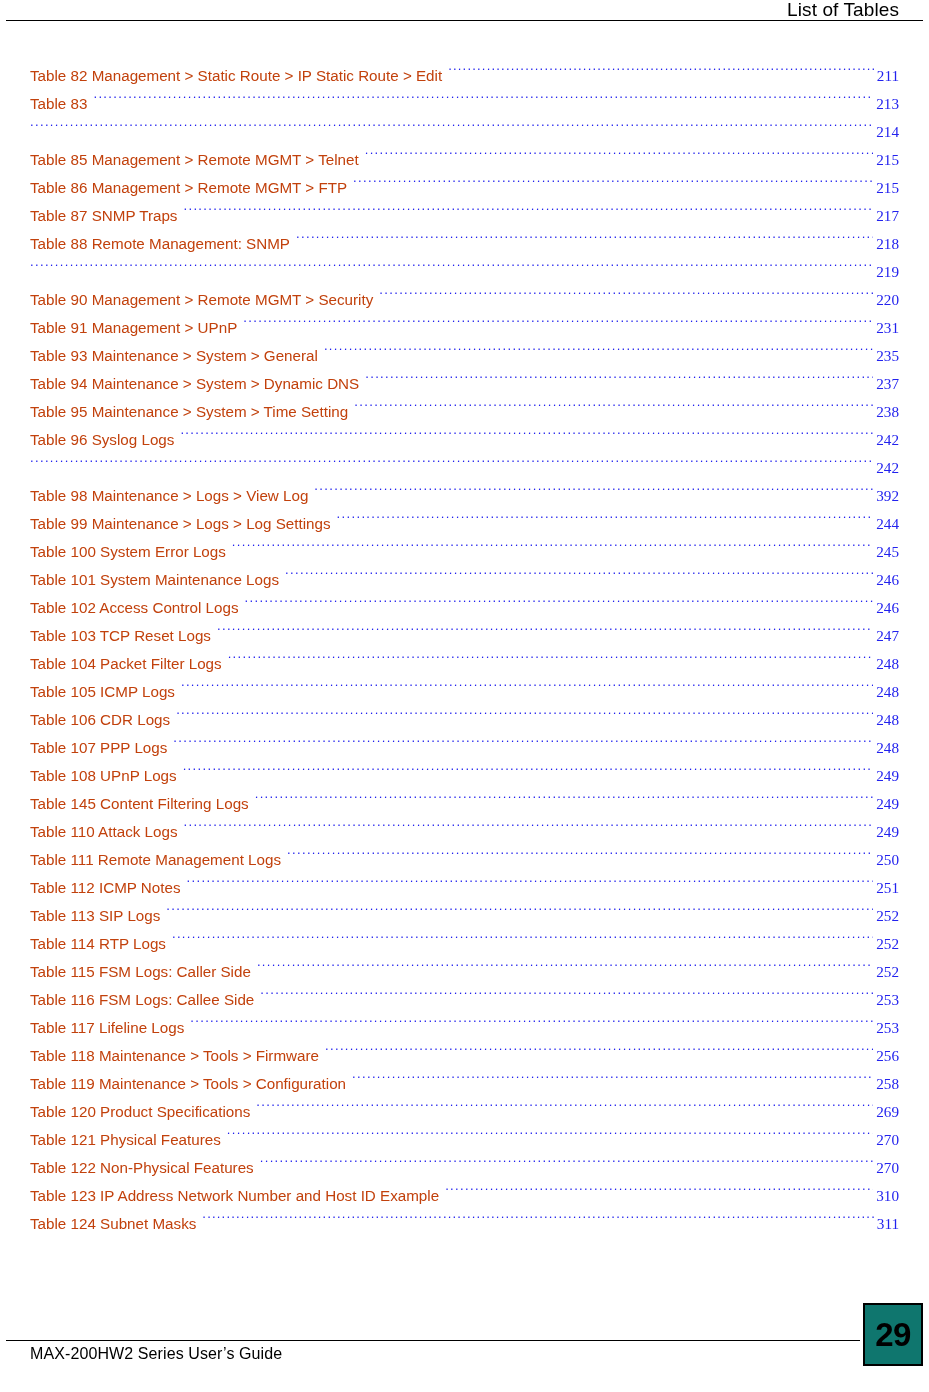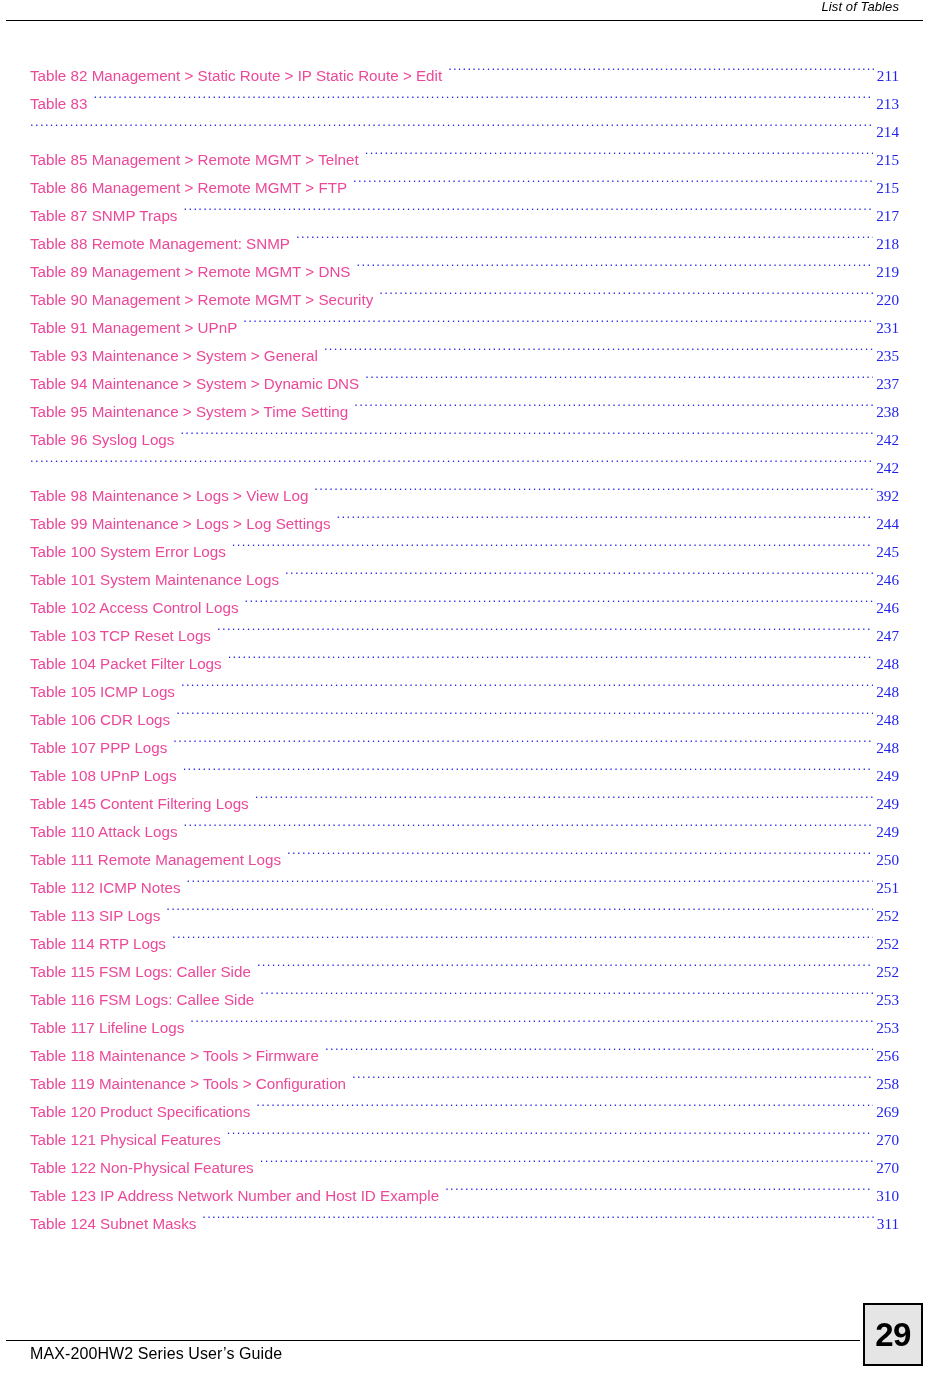--- a/index.html
+++ b/index.html
@@ -29,25 +29,24 @@
     position: absolute;
     top: 0;
     left: 30px;
     right: 30px;
     height: 22px;
   }
   .header-title {
     position: absolute;
     right: 0;
     top: -1px;
-    font-size: 13px;
+    font-size: 19px;
     color: #000000;
     letter-spacing: 0.1px;
     white-space: nowrap;
-    font-style: italic;
   }
   .header-rule {
     position: absolute;
     left: -24px;
     right: -24px;
     top: 20px;
     border-top: 1.6px solid #000000;
     height: 0;
   }
 
@@ -64,21 +63,21 @@
     width: 100%;
     height: 28px;
     line-height: 28px;
     color: #2222ee;
     font-size: 15.2px;
     white-space: nowrap;
     overflow: hidden;
   }
   .toc-label {
     flex: 0 0 auto;
-    color: #ec4899;
+    color: #c2410c;
     padding-right: 6px;
   }
   .toc-leader {
     flex: 1 1 auto;
     overflow: hidden;
     min-width: 10px;
     position: relative;
     height: 1em;
   }
   .toc-leader::before {
@@ -131,21 +130,21 @@
     letter-spacing: 0.1px;
   }
   .footer-pagebox {
     position: absolute;
     right: 0;
     top: 11px;
     width: 60px;
     height: 63px;
     border: 2.6px solid #000000;
     box-sizing: border-box;
-    background: #e5e5e5;
+    background: #0f766e;
     display: flex;
     align-items: center;
     justify-content: center;
   }
   .footer-pagenum {
     font-size: 33px;
     font-weight: bold;
     color: #000000;
     line-height: 1;
     letter-spacing: -0.5px;
@@ -190,21 +189,20 @@
         <span class="toc-label">Table 87 SNMP Traps</span>
         <span class="toc-leader"></span>
         <span class="toc-page">217</span>
       </div>
       <div class="toc-entry">
         <span class="toc-label">Table 88 Remote Management: SNMP</span>
         <span class="toc-leader"></span>
         <span class="toc-page">218</span>
       </div>
       <div class="toc-entry">
-        <span class="toc-label">Table 89 Management &gt; Remote MGMT &gt; DNS</span>
         <span class="toc-leader"></span>
         <span class="toc-page">219</span>
       </div>
       <div class="toc-entry">
         <span class="toc-label">Table 90 Management &gt; Remote MGMT &gt; Security</span>
         <span class="toc-leader"></span>
         <span class="toc-page">220</span>
       </div>
       <div class="toc-entry">
         <span class="toc-label">Table 91 Management &gt; UPnP</span>

